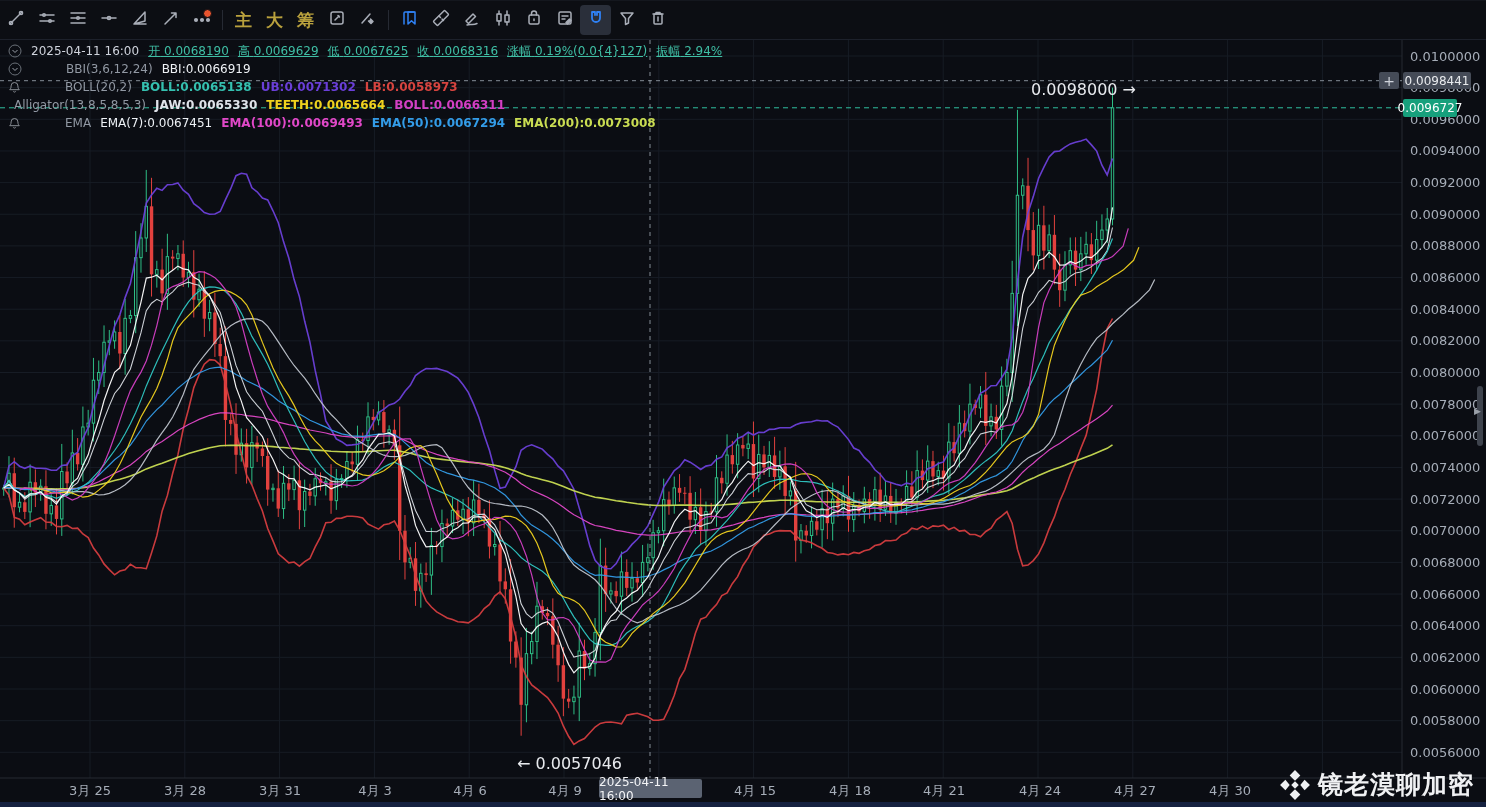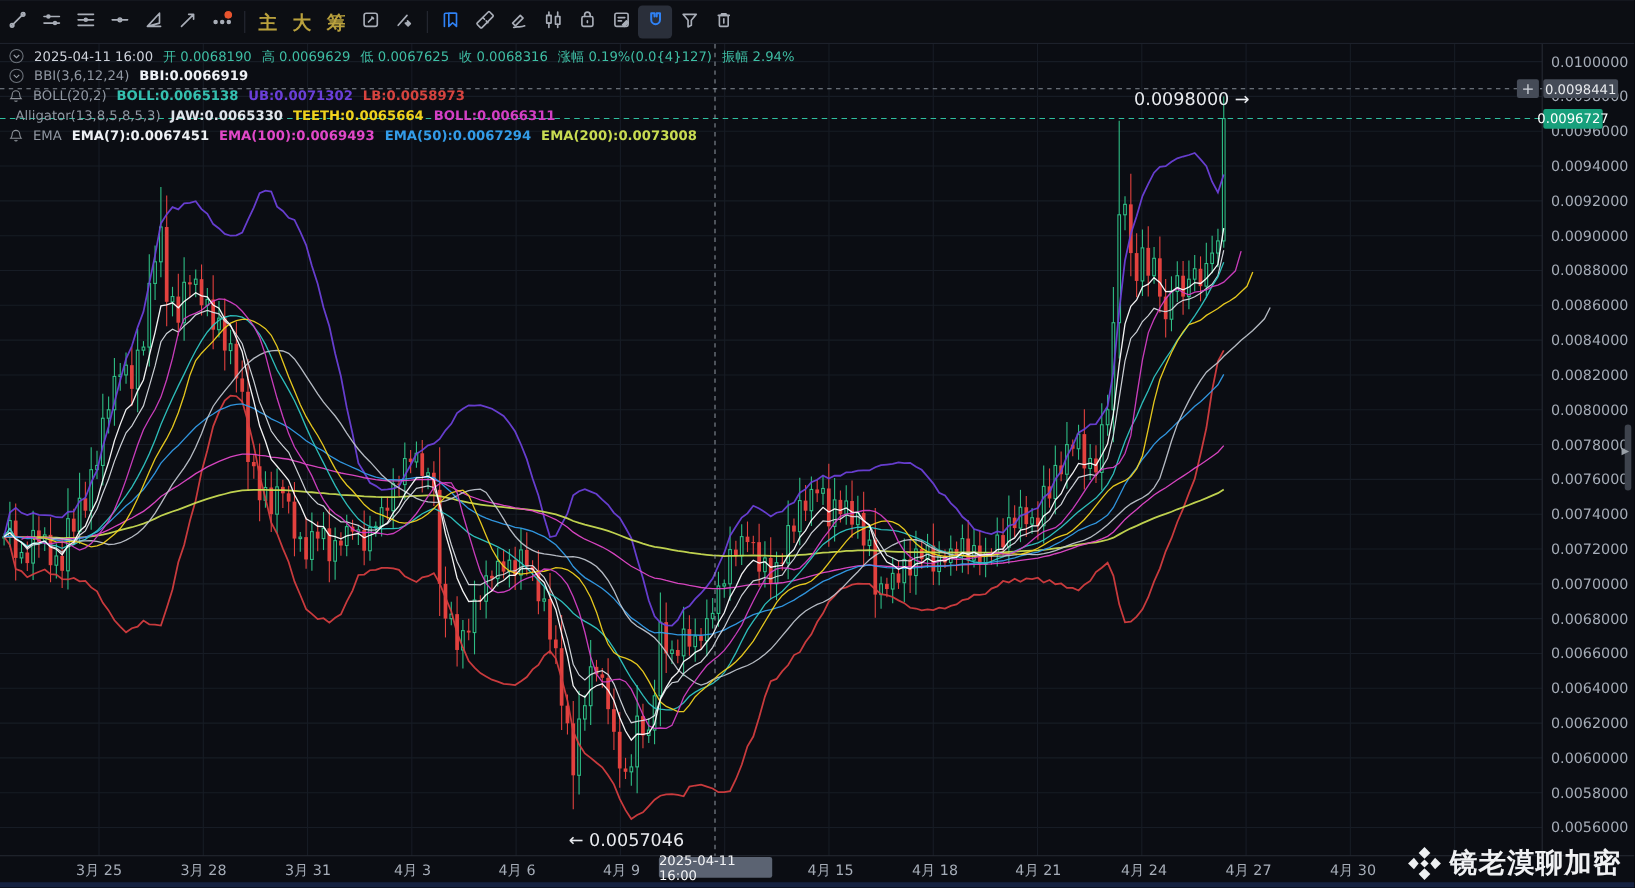--- a/index.html
+++ b/index.html
@@ -18,22 +18,22 @@
            display:flex;align-items:center;justify-content:center;flex:0 0 auto;cursor:pointer;}
   .tb-badge{position:absolute;top:4px;right:5px;width:7px;height:7px;border-radius:50%;
             background:#e8542e;border:1px solid #0c0e13;}
   .tb-active{background:#2a2f3a;border-radius:4px;}
   .tb-active svg,.tb-blue svg{stroke:#2f82f6;}
   
   #legend{position:absolute;left:8px;top:42px;z-index:20;}
   .lg-row{height:18px;display:flex;align-items:center;font-size:12px;white-space:nowrap;}
   .lg-row>span{margin-right:9px;}
   .lg-ic{margin-right:6px;display:flex;align-items:center;}
-  .c-date{color:#cfd3dc;} .c-teal{color:#3fbfa5;} .c-gray{color:#9198a3;}
-  .c-white{color:#eef1f5;font-weight:700;} .c-wgray{color:#dfe3ea;font-weight:700;}
+  .c-date{color:#cfd3dc;} .c-teal{color:#3fbfa5;text-decoration:underline;} .c-gray{color:#9198a3;margin-left:35px;}
+  .c-white{color:#eef1f5;font-weight:400;} .c-wgray{color:#dfe3ea;font-weight:700;}
   .c-tealv{color:#35c0b0;font-weight:700;} .c-purple{color:#6a3fd8;font-weight:700;}
   .c-red{color:#d6443f;font-weight:700;} .c-yellow{color:#efd21d;font-weight:700;}
   .c-magenta{color:#d33fc4;font-weight:700;} .c-pink{color:#e148c8;font-weight:700;}
   .c-blue{color:#339ce8;font-weight:700;} .c-olive{color:#c9dc52;font-weight:700;}
   
   .axis-box{position:absolute;font-size:12px;display:flex;align-items:center;justify-content:center;
             border-radius:2px;z-index:25;}
   #xh-price{left:1403px;top:72px;width:68px;height:17px;background:#454b57;color:#e8eaed;}
   #xh-plus{left:1379px;top:72px;width:20px;height:17px;background:#454b57;color:#cfd3da;
            font-size:14px;cursor:pointer;}

